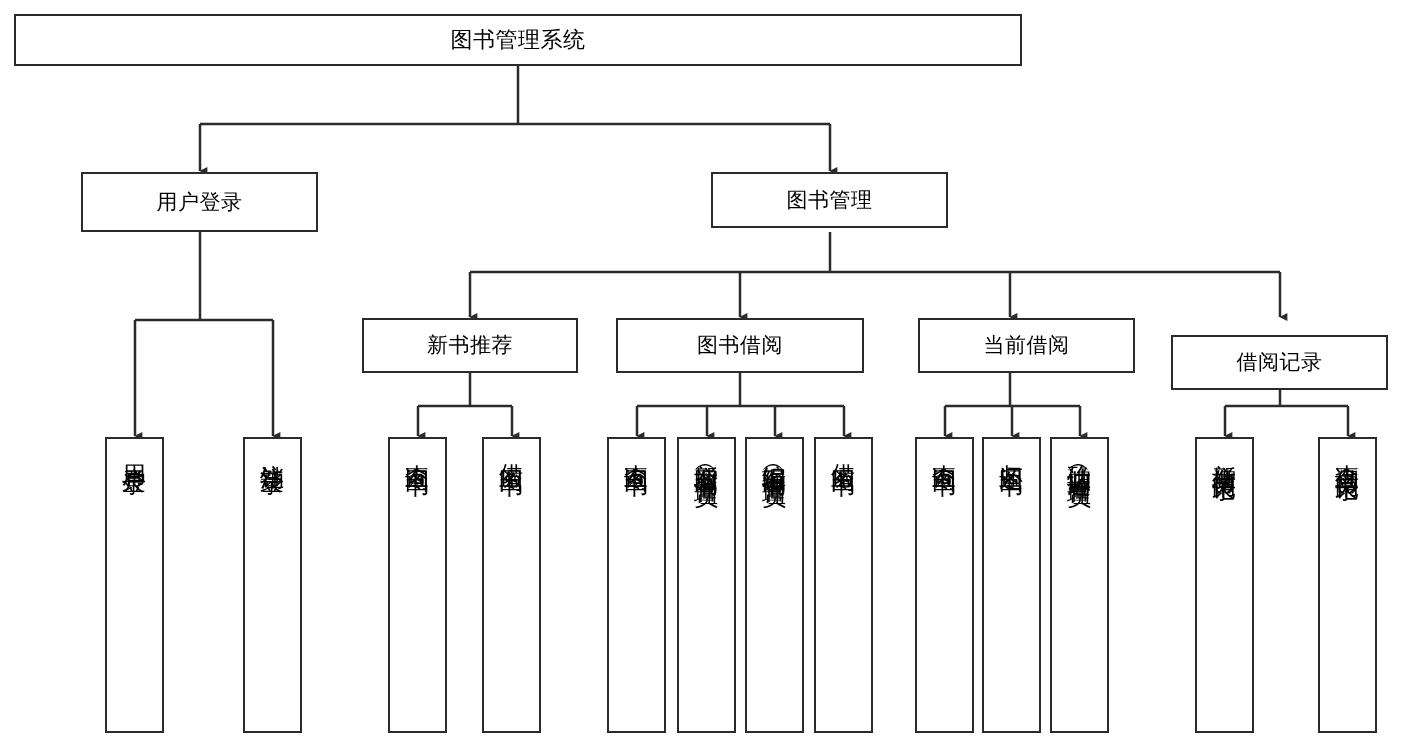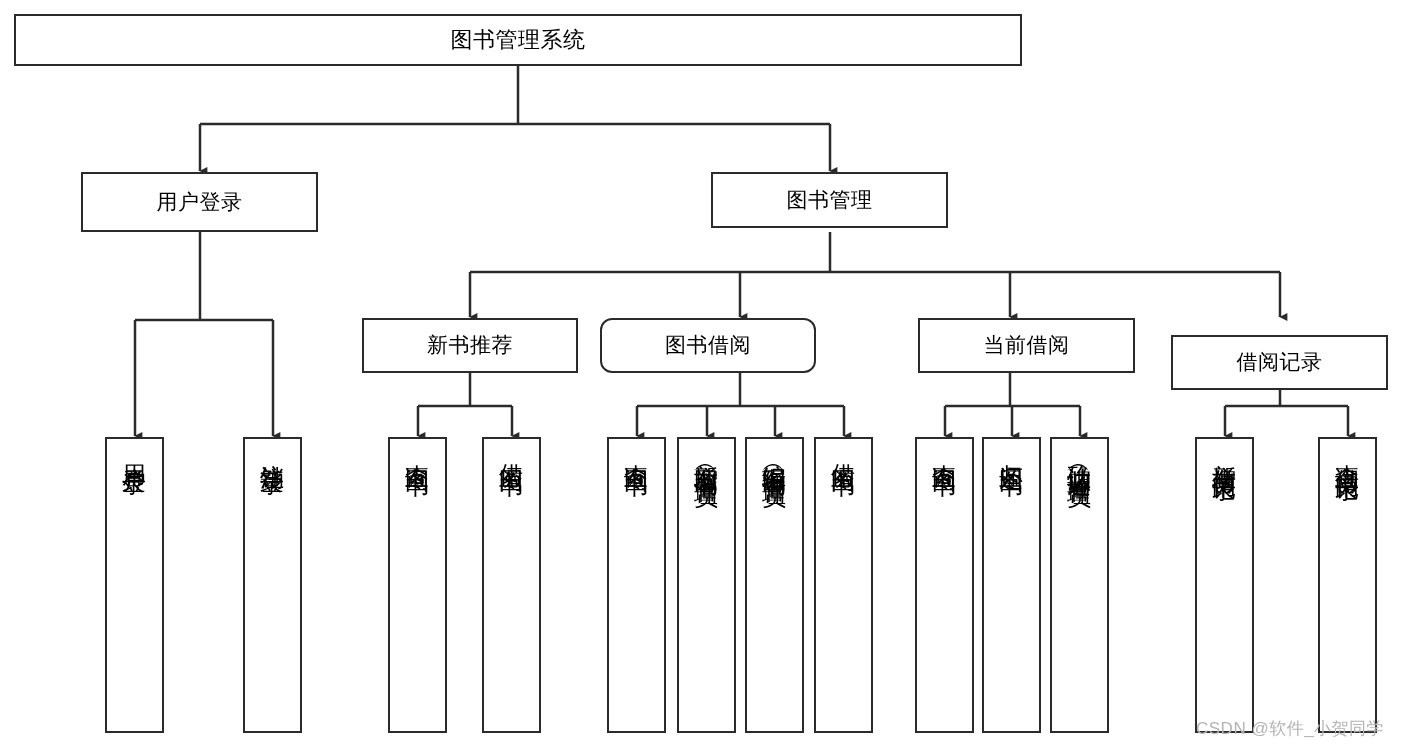--- a/index.html
+++ b/index.html
@@ -121,21 +121,21 @@
       </div>
       <div class="node horiz" style="left: 81px; top: 172px; width: 237px; height: 60px;">
         <span class="node-label">用户登录</span>
       </div>
       <div class="node horiz" style="left: 711px; top: 172px; width: 237px; height: 56px;">
         <span class="node-label">图书管理</span>
       </div>
       <div class="node horiz" style="left: 362px; top: 318px; width: 216px; height: 55px;">
         <span class="node-label">新书推荐</span>
       </div>
-      <div class="node horiz" style="left: 600px; top: 318px; width: 216px; height: 55px; border-radius: 12px;">
+      <div class="node horiz" style="left: 616px; top: 318px; width: 248px; height: 55px;">
         <span class="node-label">图书借阅</span>
       </div>
       <div class="node horiz" style="left: 918px; top: 318px; width: 217px; height: 55px;">
         <span class="node-label">当前借阅</span>
       </div>
       <div class="node horiz" style="left: 1171px; top: 318px; width: 217px; height: 55px; margin-top: 17px;">
         <span class="node-label">借阅记录</span>
       </div>
       <div class="node vert" style="left: 105px; top: 437px; width: 59px; height: 296px;">
         <span class="node-label">用户登录</span>
@@ -171,14 +171,13 @@
         <span class="node-label">确认归还（管理员）</span>
       </div>
       <div class="node vert" style="left: 1195px; top: 437px; width: 59px; height: 296px;">
         <span class="node-label">新增借阅记录</span>
       </div>
       <div class="node vert" style="left: 1318px; top: 437px; width: 59px; height: 296px;">
         <span class="node-label">查询借阅记录</span>
       </div>
     </div>
 
-  <div class="watermark" style="left: 1196px; top: 717px; color: rgb(180, 180, 180);">CSDN @软件_小贺同学</div>
 </div>
 
 </body></html>

